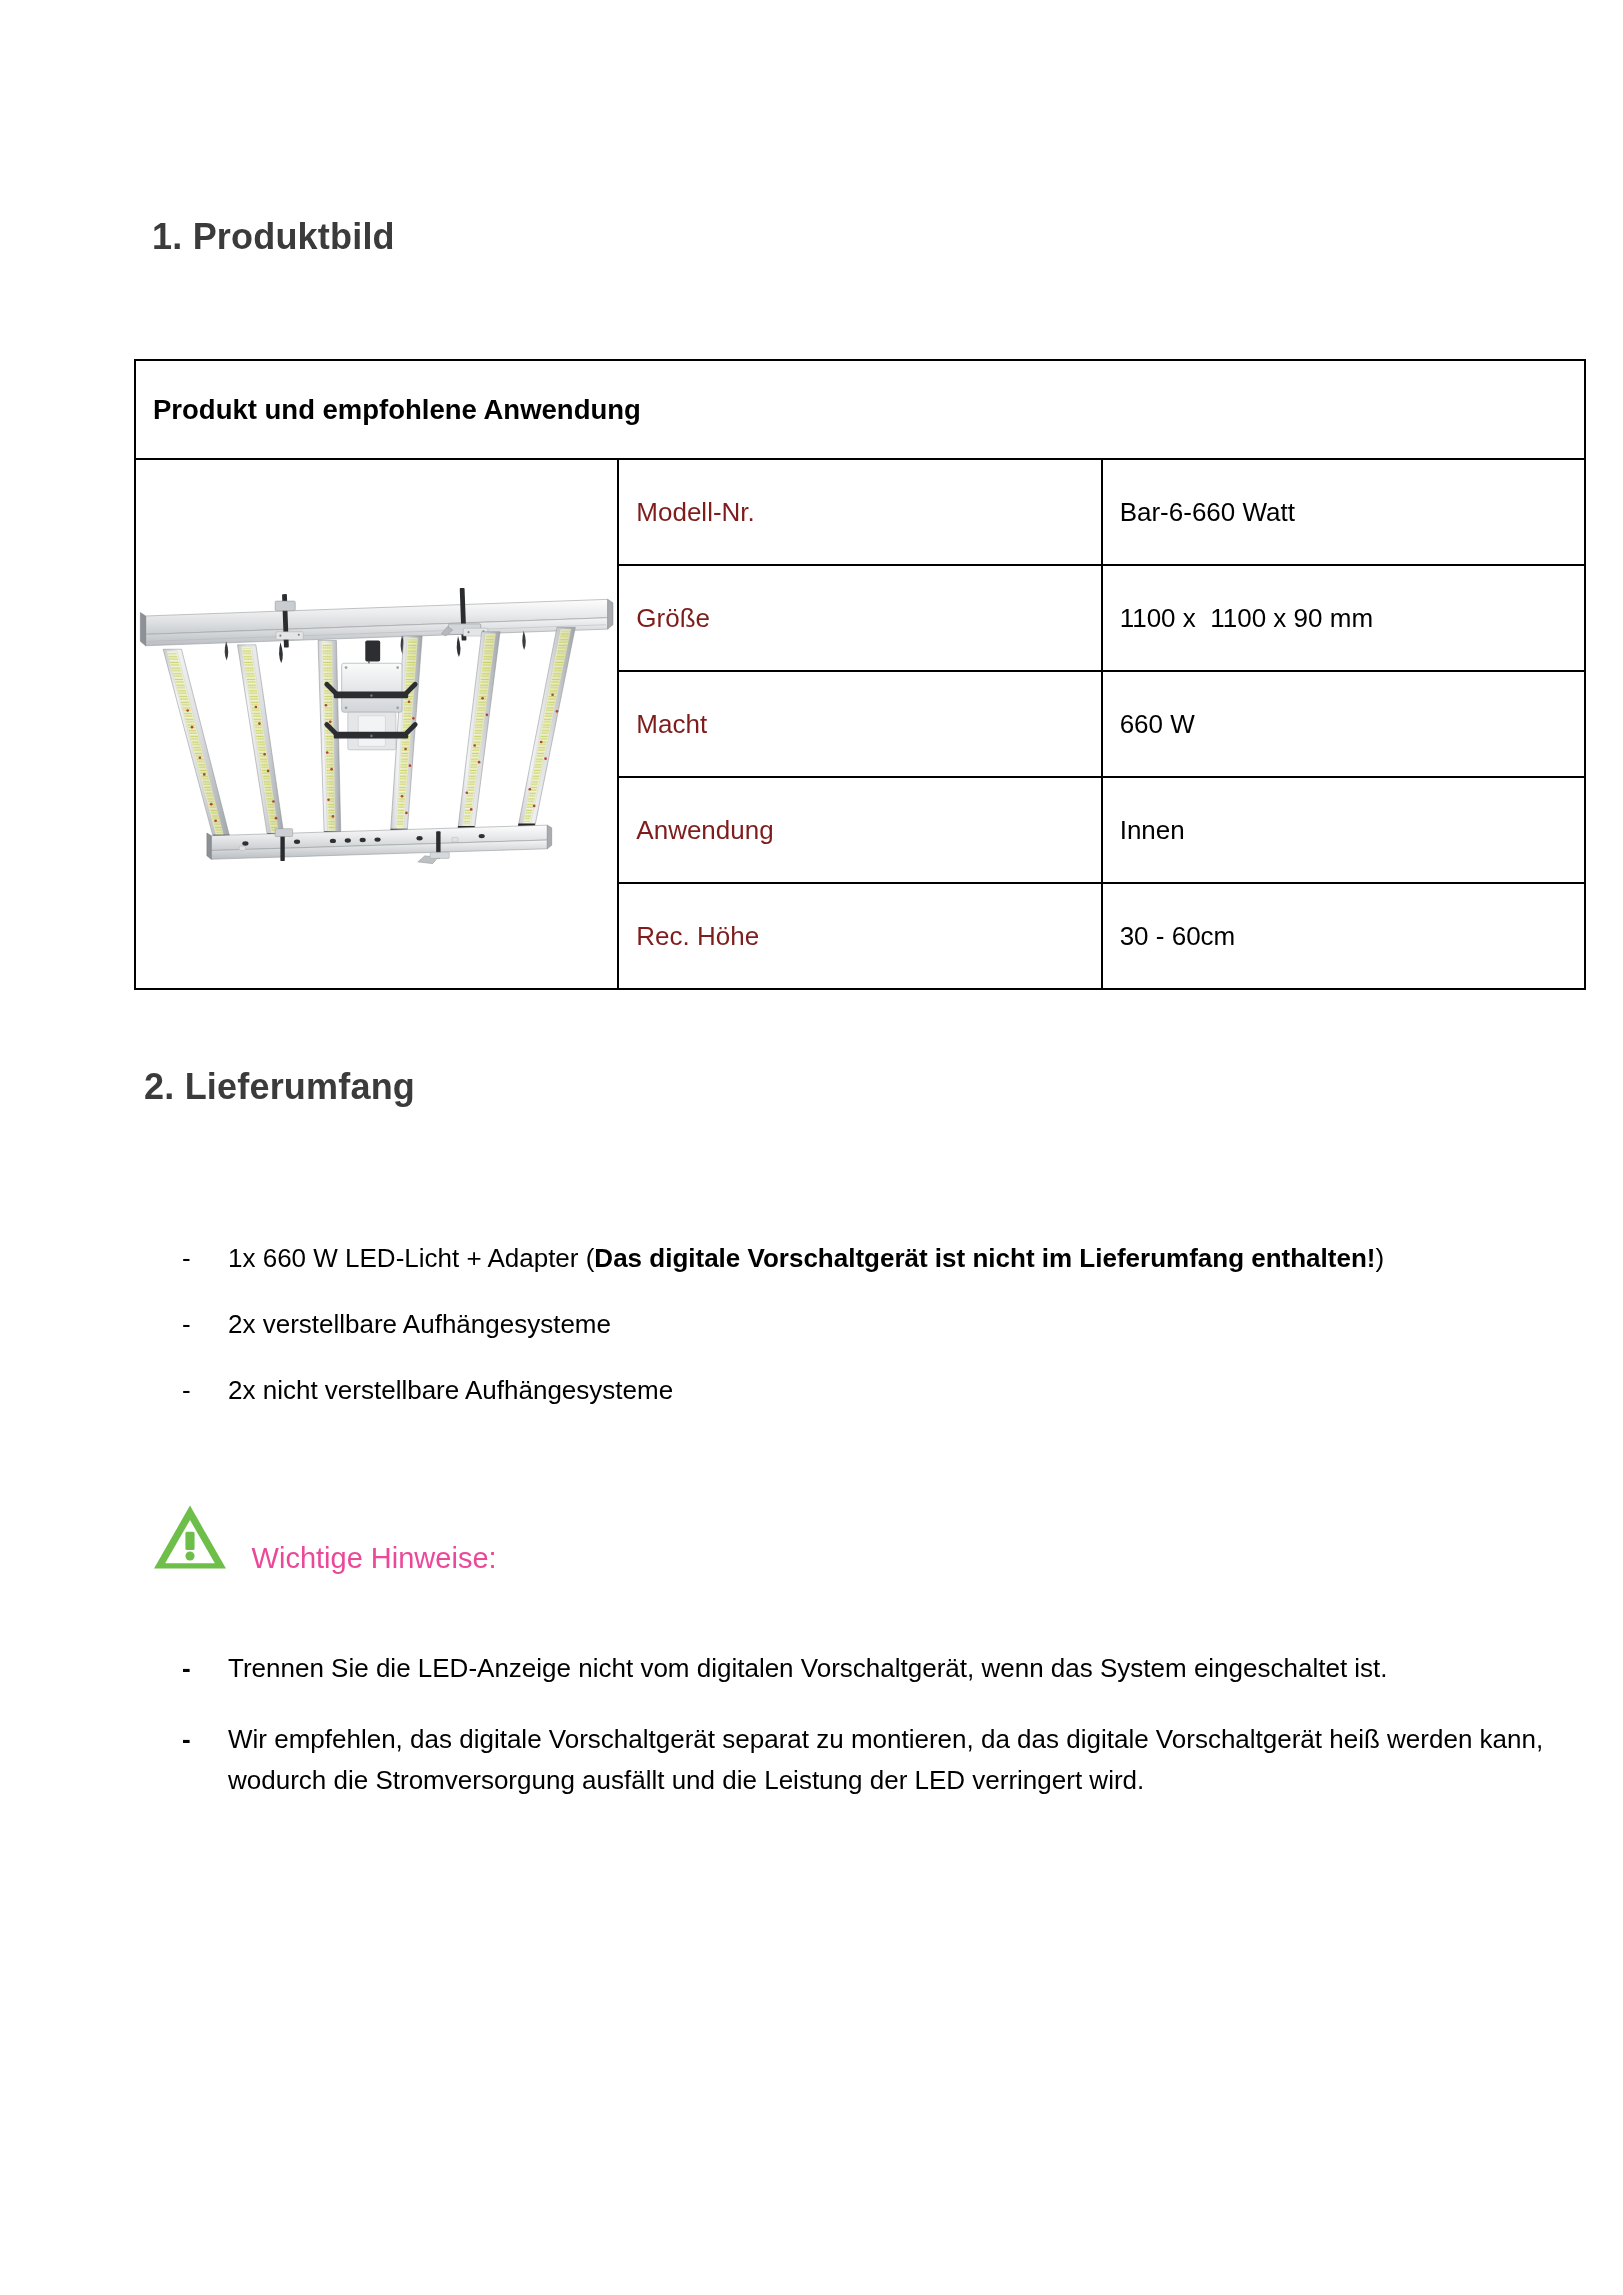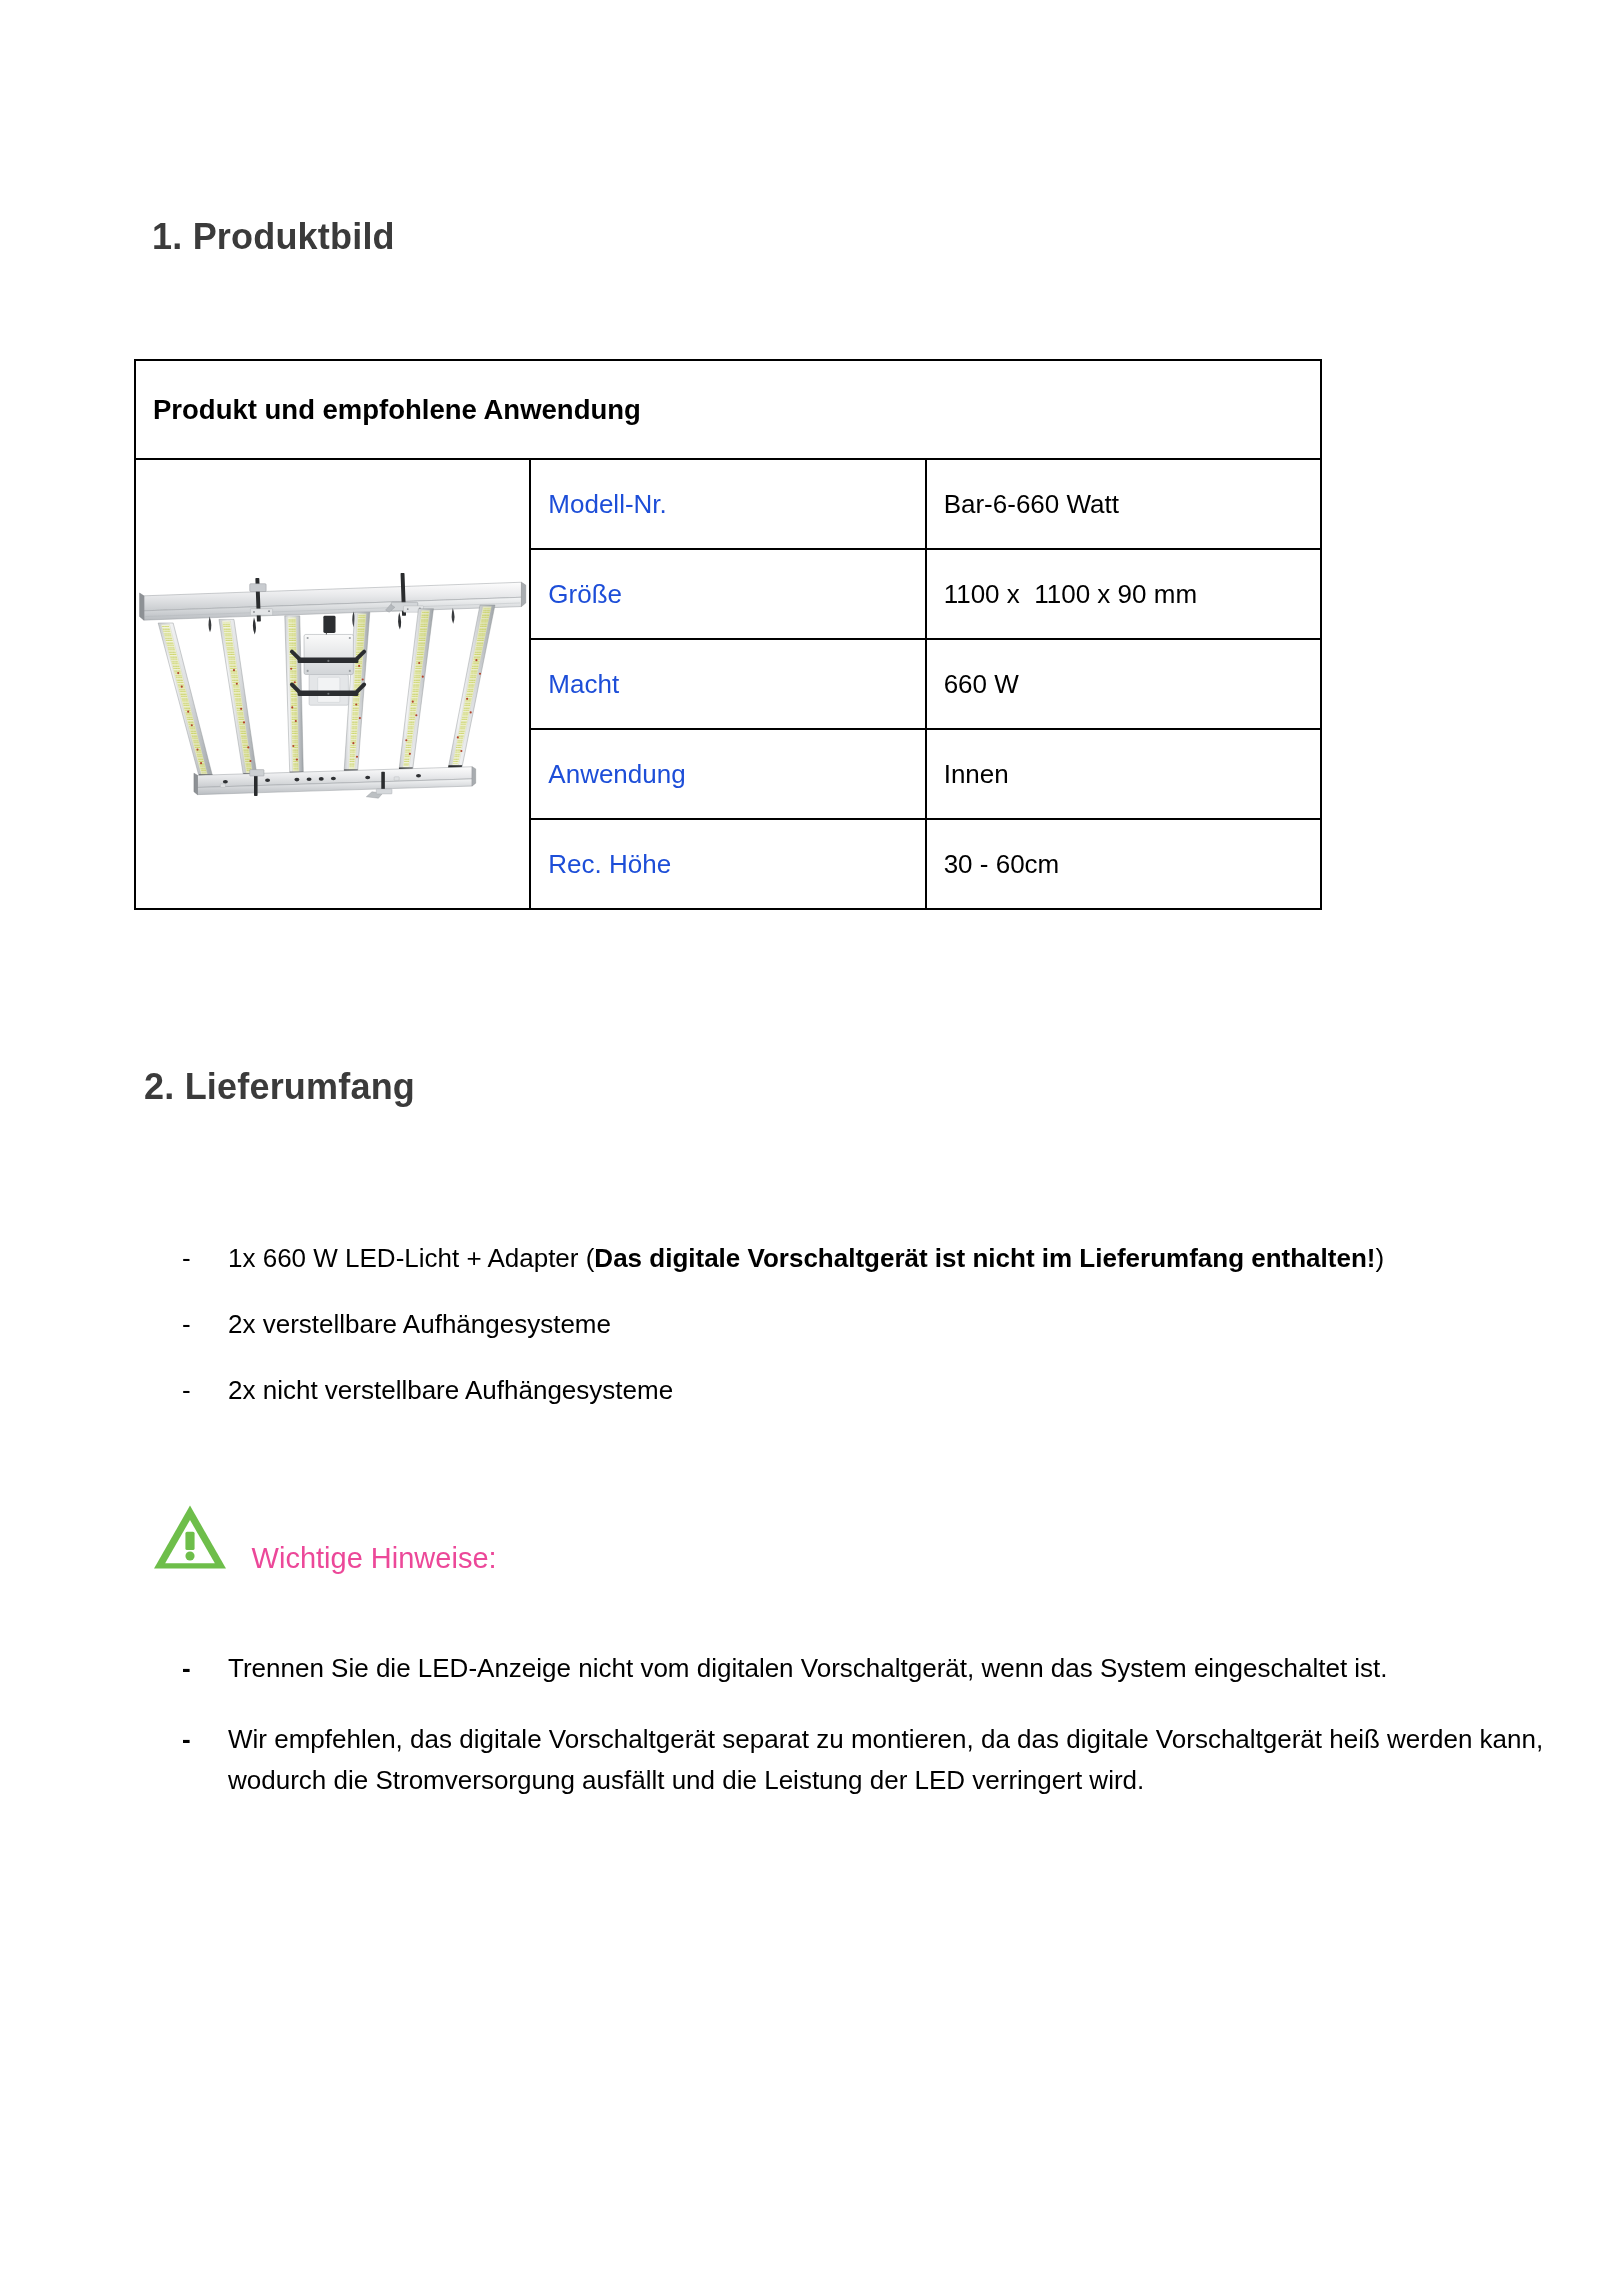--- a/index.html
+++ b/index.html
@@ -33,21 +33,21 @@
     white-space: nowrap;
   }
   #heading-1 { left: 152px; top: 216px; }
   #heading-2 { left: 144px; top: 1066px; }
 
   
   .product-table {
     position: absolute;
     left: 134px;
     top: 359px;
-    width: 1188px;
+    width: 1452px;
     border-collapse: collapse;
     table-layout: fixed;
   }
   .product-table td {
     border: 2px solid #000000;
     padding: 0;
     vertical-align: middle;
   }
   .table-title-cell {
     height: 97px;
@@ -61,23 +61,23 @@
   }
   .image-cell {
     width: 722px;
     padding: 0 !important;
     position: relative;
     vertical-align: middle;
   }
   .spec-key-cell {
     width: 296px;
     height: 88px;
-    padding: 0 17px !important;
+    padding: 8px 17px !important;
     font-size: 26px;
-    color: #1d4ed8;
+    color: #7f1d1d;
     white-space: nowrap;
   }
   .spec-val-cell {
     padding: 16px 17px !important;
     font-size: 26px;
     color: #000000;
     white-space: pre;
   }
 
   

